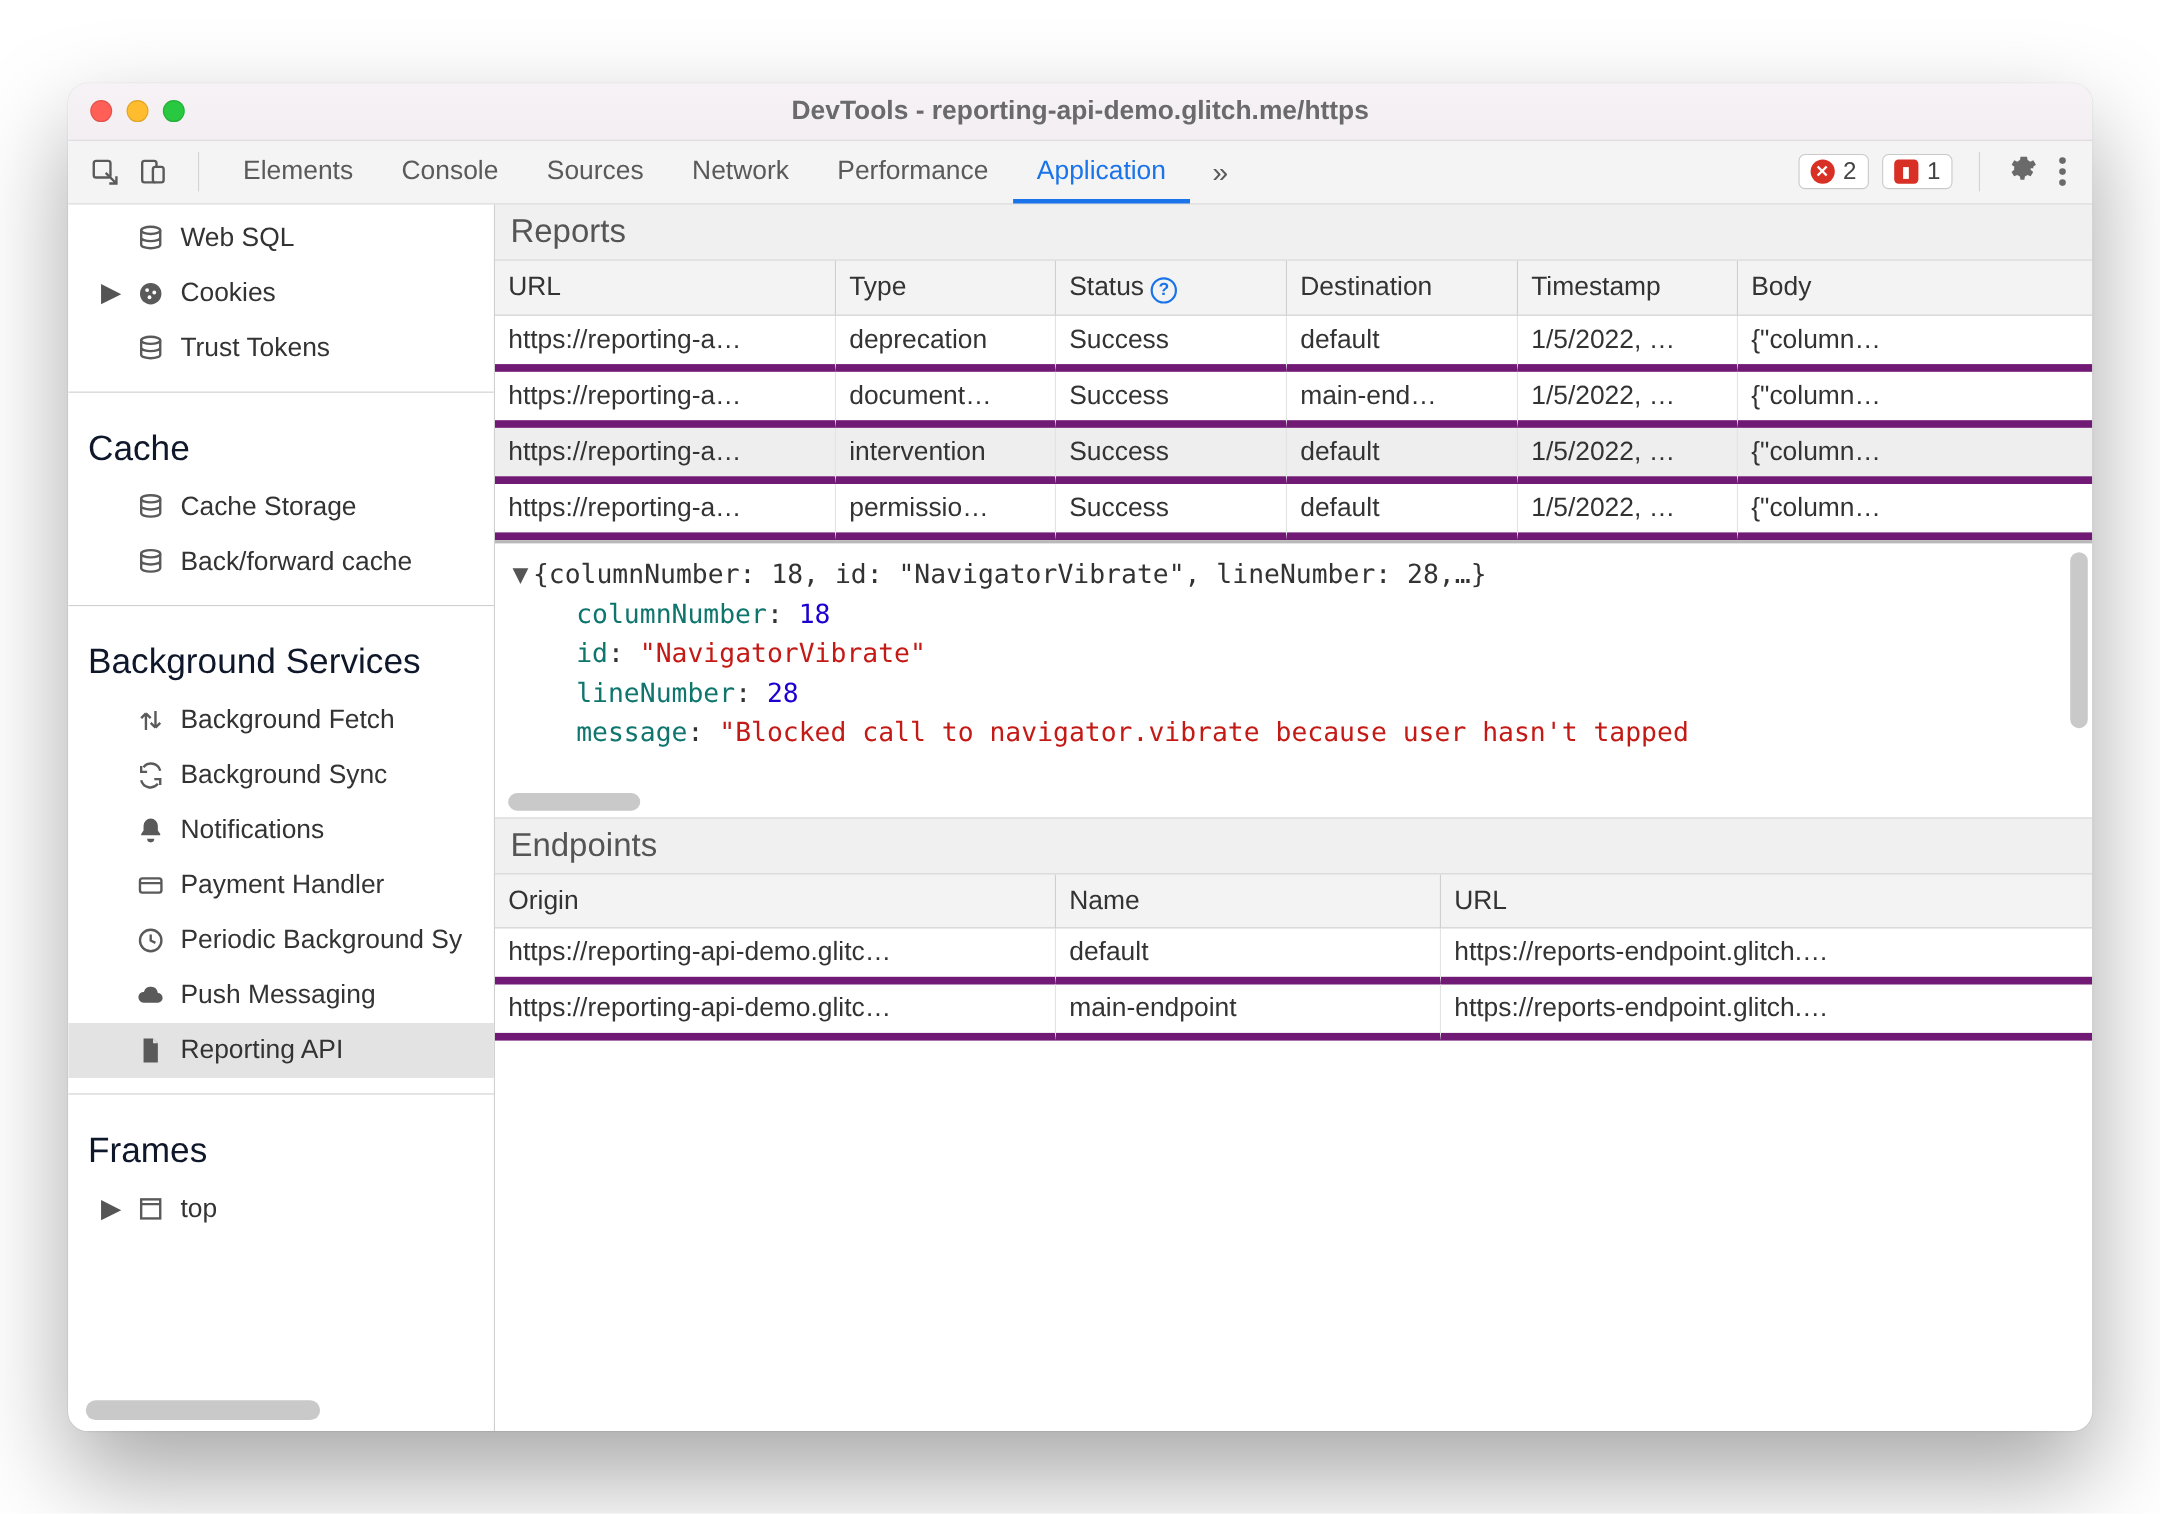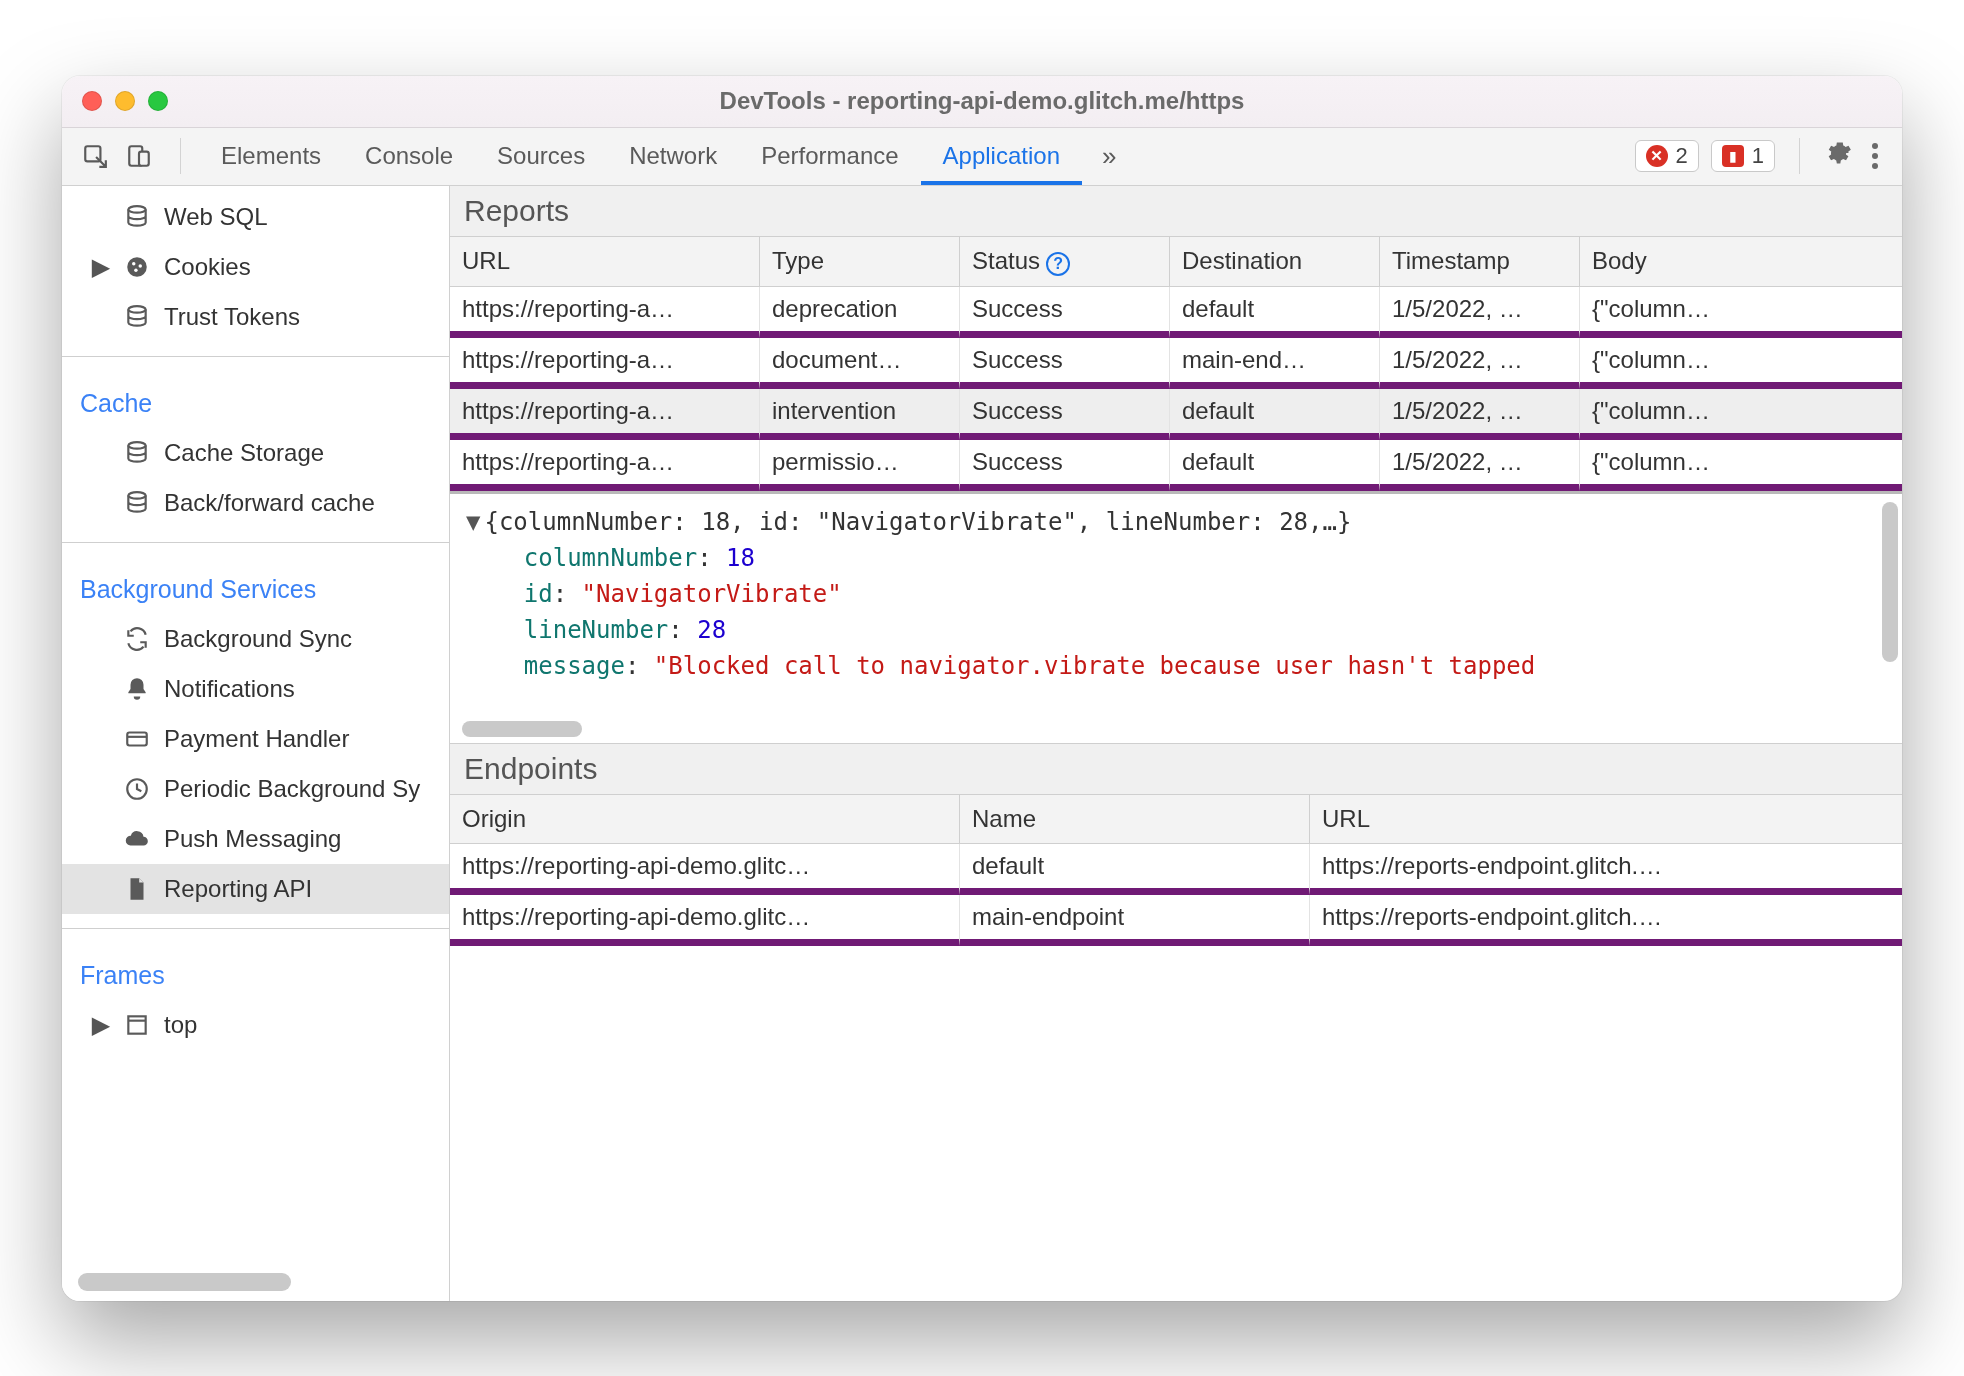--- a/index.html
+++ b/index.html
@@ -62,21 +62,21 @@
   .gear svg { width:28px; height:28px; }
   .kebab { width:22px; display:flex; flex-direction:column; align-items:center; gap:4px; padding:0 6px;}
   .kebab span { width:6px; height:6px; border-radius:50%; background:#6a6a6a;}
   
   .main { flex:1; display:flex; min-height:0;}
   .sidebar {
     width:388px; border-right:1px solid #d0d0d0; background:#fff;
     overflow:hidden; position:relative; font-size:24px; color:#333;
     padding-top:6px;
   }
-  .section-label { padding:18px 18px 10px 18px; color:#3b82f6; font-size:25px;}
+  .section-label { padding:18px 18px 10px 18px; color:#0f172a; font-size:32px;}
   .tree-item { display:flex; align-items:center; gap:14px; height:50px; padding-left:62px; padding-right:10px;}
   .tree-item .arrow { width:14px; display:inline-flex; justify-content:center; color:#555; margin-left:-30px; margin-right:2px;}
   .tree-item.selected { background:#e3e3e3;align-items:center;}
   .ic { width:26px; height:26px; display:inline-flex; align-items:center; justify-content:center; color:#5a5a5a;}
   .ic svg { width:100%; height:100%; }
   .hr { height:1px; background:#cfcfcf; margin:14px 0;}
   .sidebar-scroll { position:absolute; left:16px; right:16px; bottom:10px; height:18px; background:transparent;}
   .sidebar-scroll .thumb { width:60%; height:100%; background:#c9c9c9; border-radius:9px;}
   
   .content { flex:1; display:flex; flex-direction:column; min-width:0; }
@@ -236,20 +236,28 @@
               <svg viewBox="0 0 24 24" fill="none" stroke="#5a5a5a" stroke-width="2">
                 <ellipse cx="12" cy="5" rx="8" ry="3"></ellipse>
                 <path d="M4 5v6c0 1.7 3.6 3 8 3s8-1.3 8-3V5M4 11v6c0 1.7 3.6 3 8 3s8-1.3 8-3v-6"></path>
               </svg>
             </span>
           <span>Back/forward cache</span>
         </div>
 
         <div class="hr"></div>
         <div class="section-label">Background Services</div>
+        <div class="tree-item">
+          <span class="ic">
+              <svg viewBox="0 0 24 24" fill="none" stroke="#5a5a5a" stroke-width="2">
+                <path d="M8 20V6M8 6l-4 4M8 6l4 4M16 4v14M16 18l4-4M16 18l-4-4"></path>
+              </svg>
+            </span>
+          <span>Background Fetch</span>
+        </div>
         <div class="tree-item">
           <span class="ic">
               <svg viewBox="0 0 24 24" fill="none" stroke="#5a5a5a" stroke-width="2">
                 <path d="M20 8a8 8 0 0 0-14-3M4 16a8 8 0 0 0 14 3M4 4v5h5M20 20v-5h-5"></path>
               </svg>
             </span>
           <span>Background Sync</span>
         </div>
         <div class="tree-item">
           <span class="ic">

